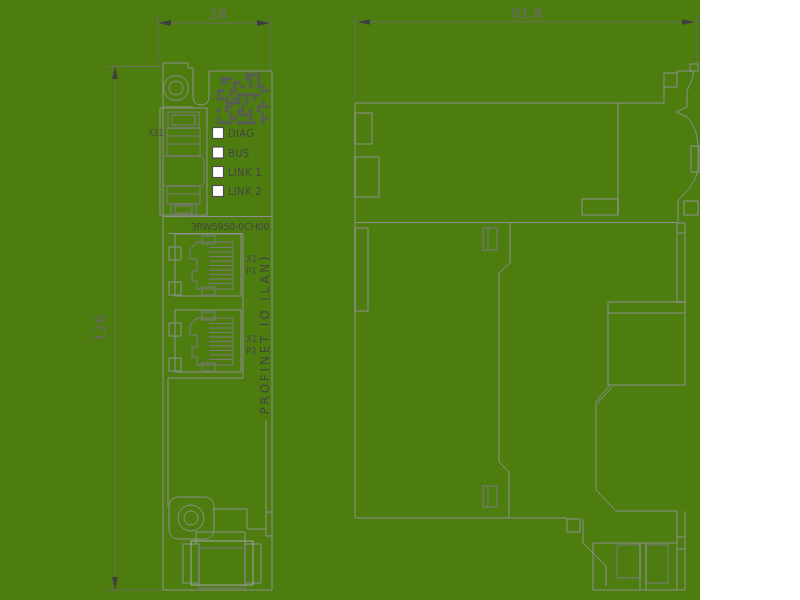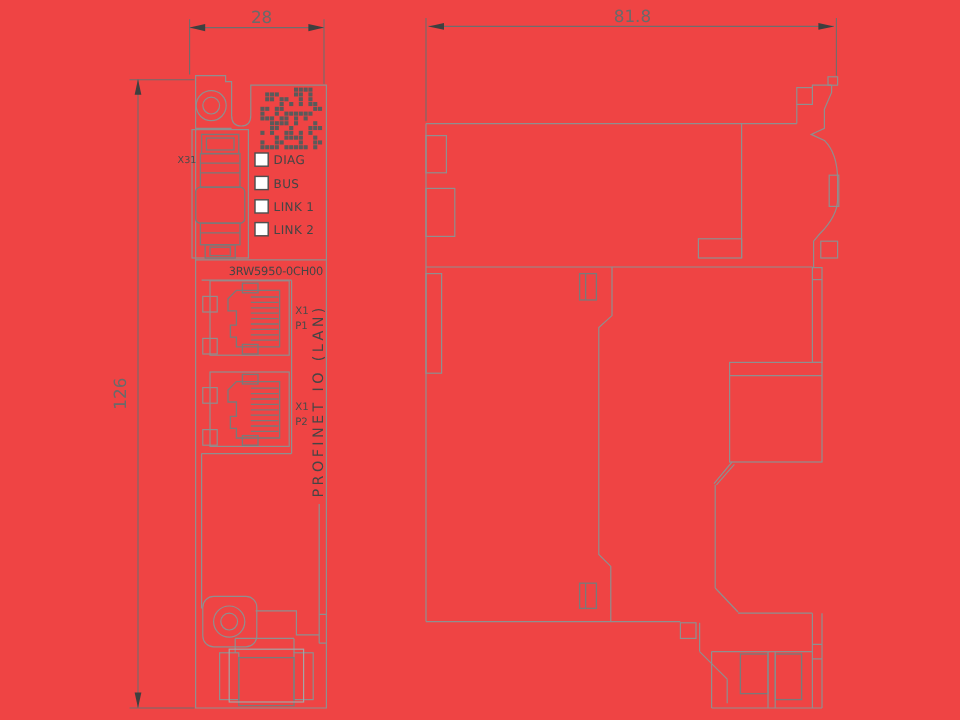--- a/index.html
+++ b/index.html
@@ -1,16 +1,16 @@
 <!DOCTYPE html>
 <html><head>
 <meta charset="utf-8">
 <style>
   html,body{margin:0;padding:0;background:#ffffff;}
-  #stage{position:relative;width:800px;height:600px;background:#ef4444;overflow:hidden;}
+  #stage{position:relative;width:700px;height:600px;background:#4d7c0f;overflow:hidden;}
   svg{display:block;}
   .ln  {fill:none;stroke:#8f8f8f;stroke-width:1;}
   .lnd {fill:none;stroke:#7a7a7a;stroke-width:1.1;}
   .lnl {fill:none;stroke:#a5a5a5;stroke-width:1;}
   .dim {fill:none;stroke:#6e6e6e;stroke-width:0.9;}
   .arrow{fill:#3f3f3f;stroke:none;}
   .led {fill:#ffffff;stroke:#4f4f4f;stroke-width:1.2;}
   text{font-family:"DejaVu Sans","Liberation Sans",sans-serif;fill:#4f4f4f;}
   .tdim {font-size:14px;fill:#6a6a6a;}
   .tled {font-size:10px;letter-spacing:0.3px;fill:#454545;}

